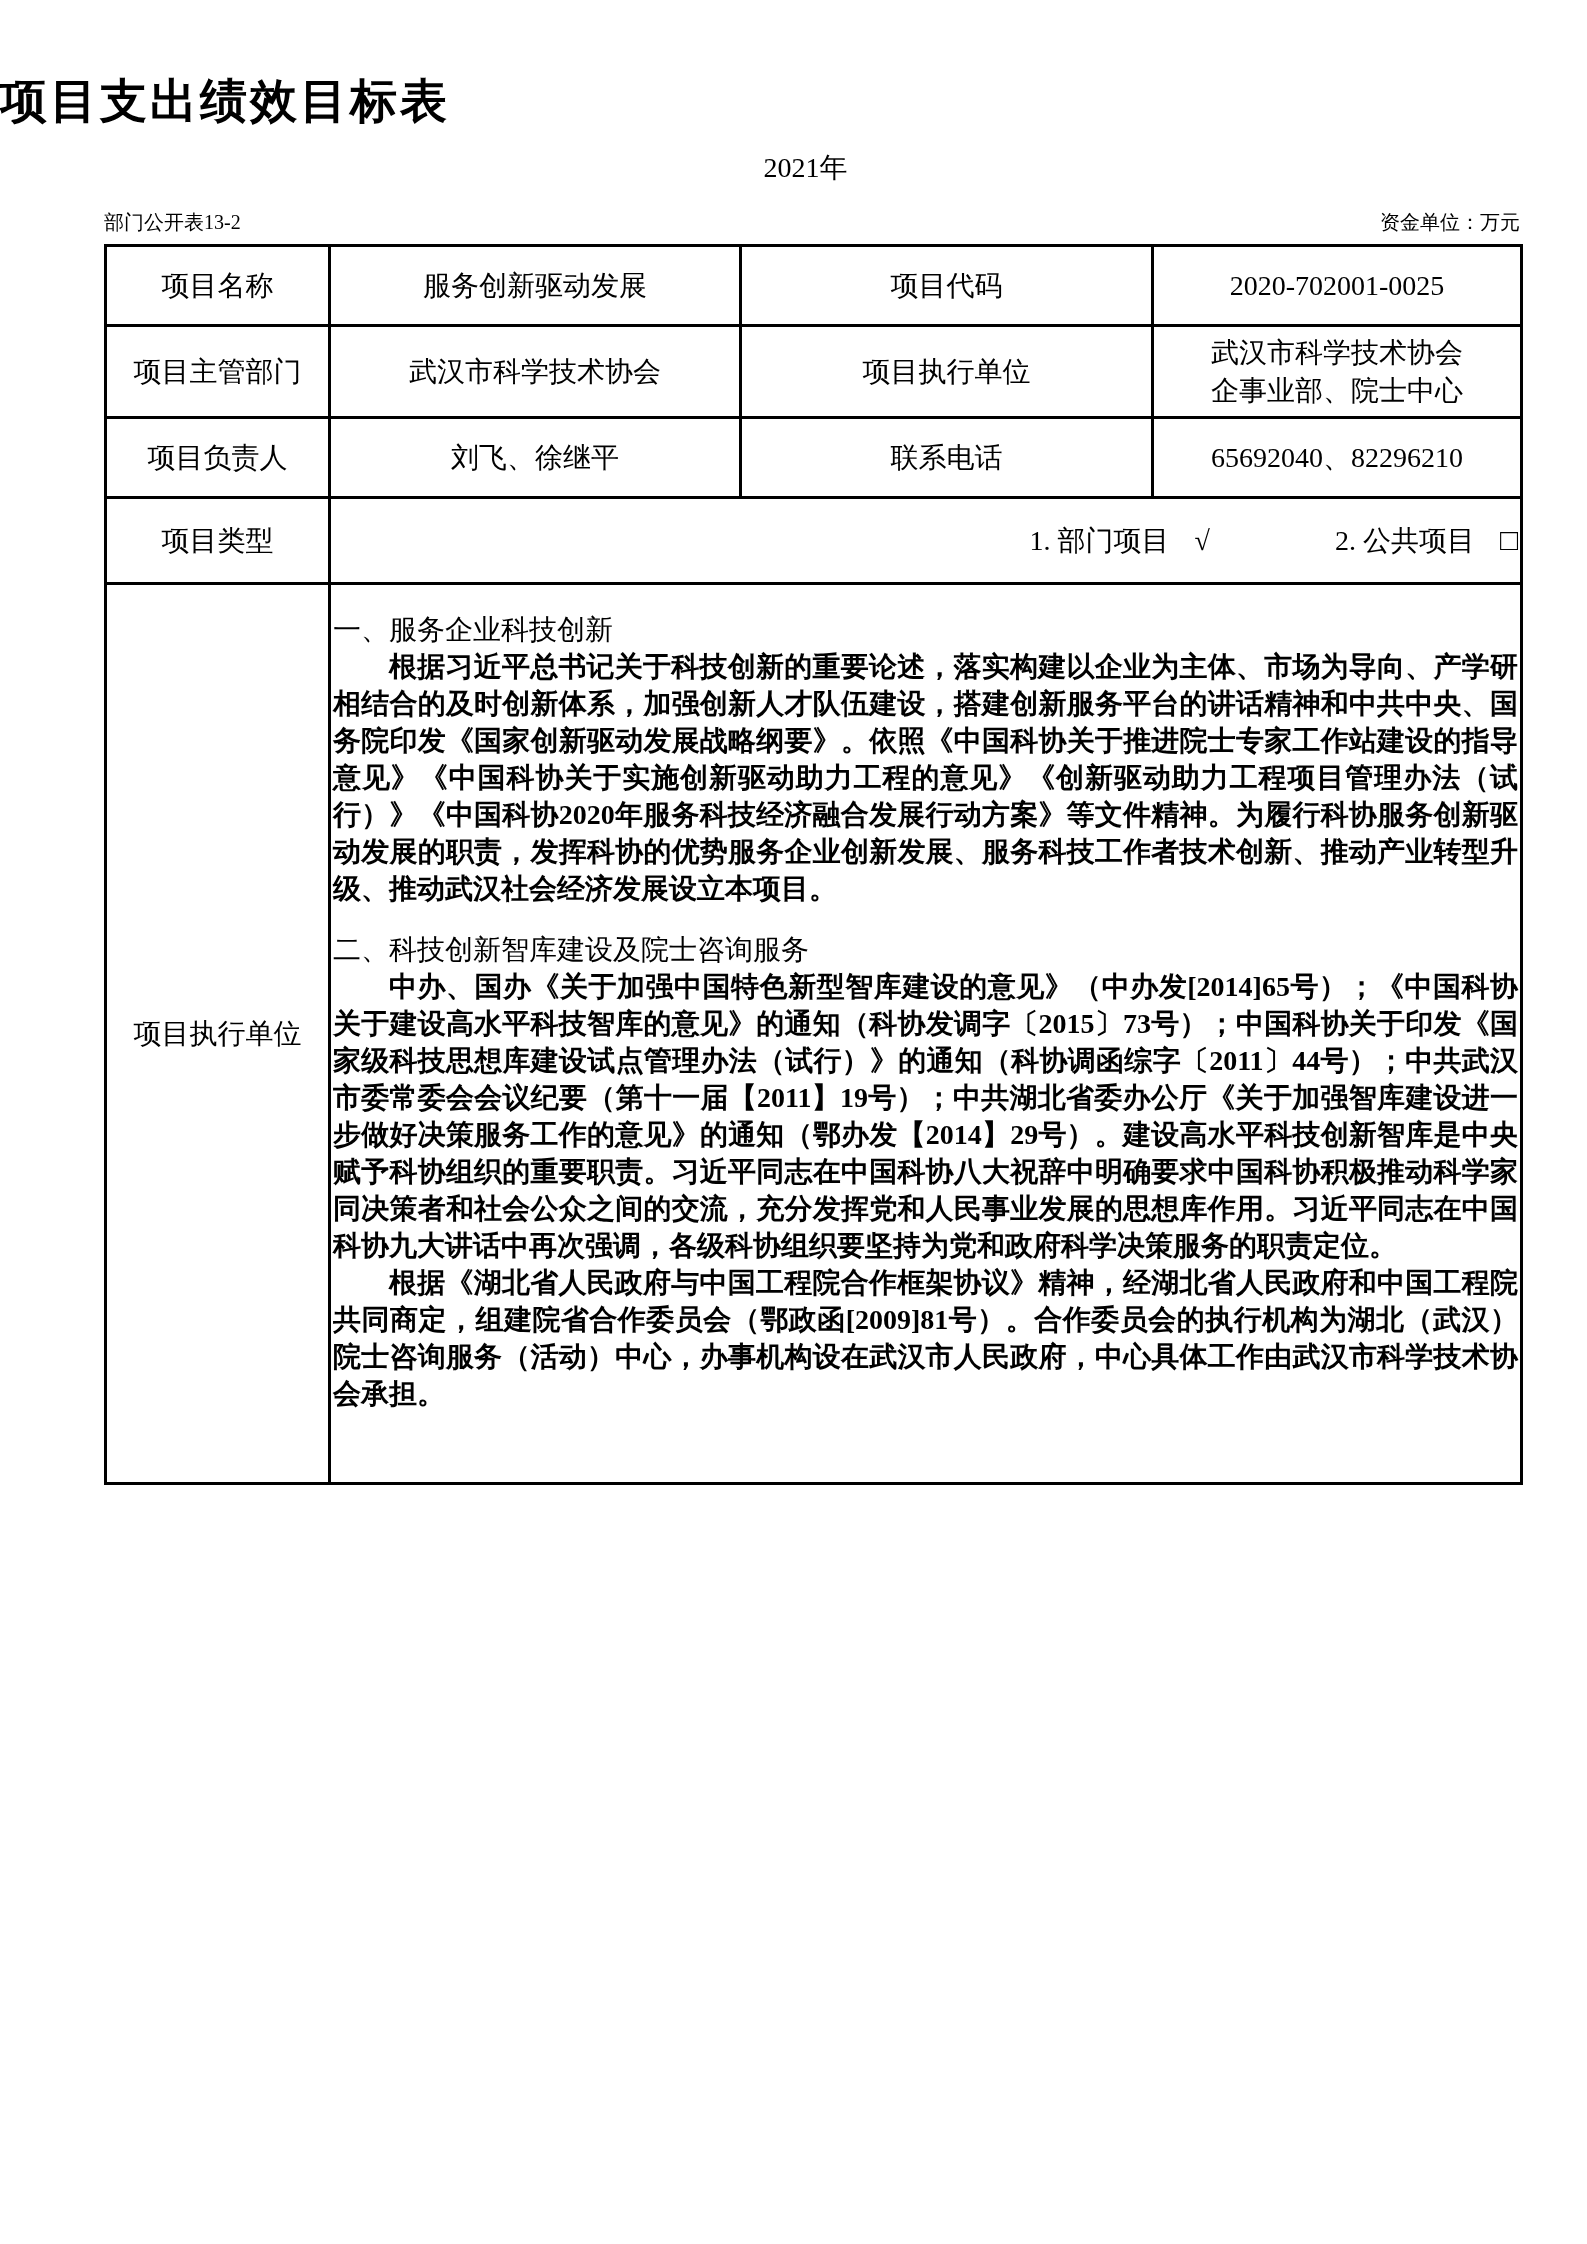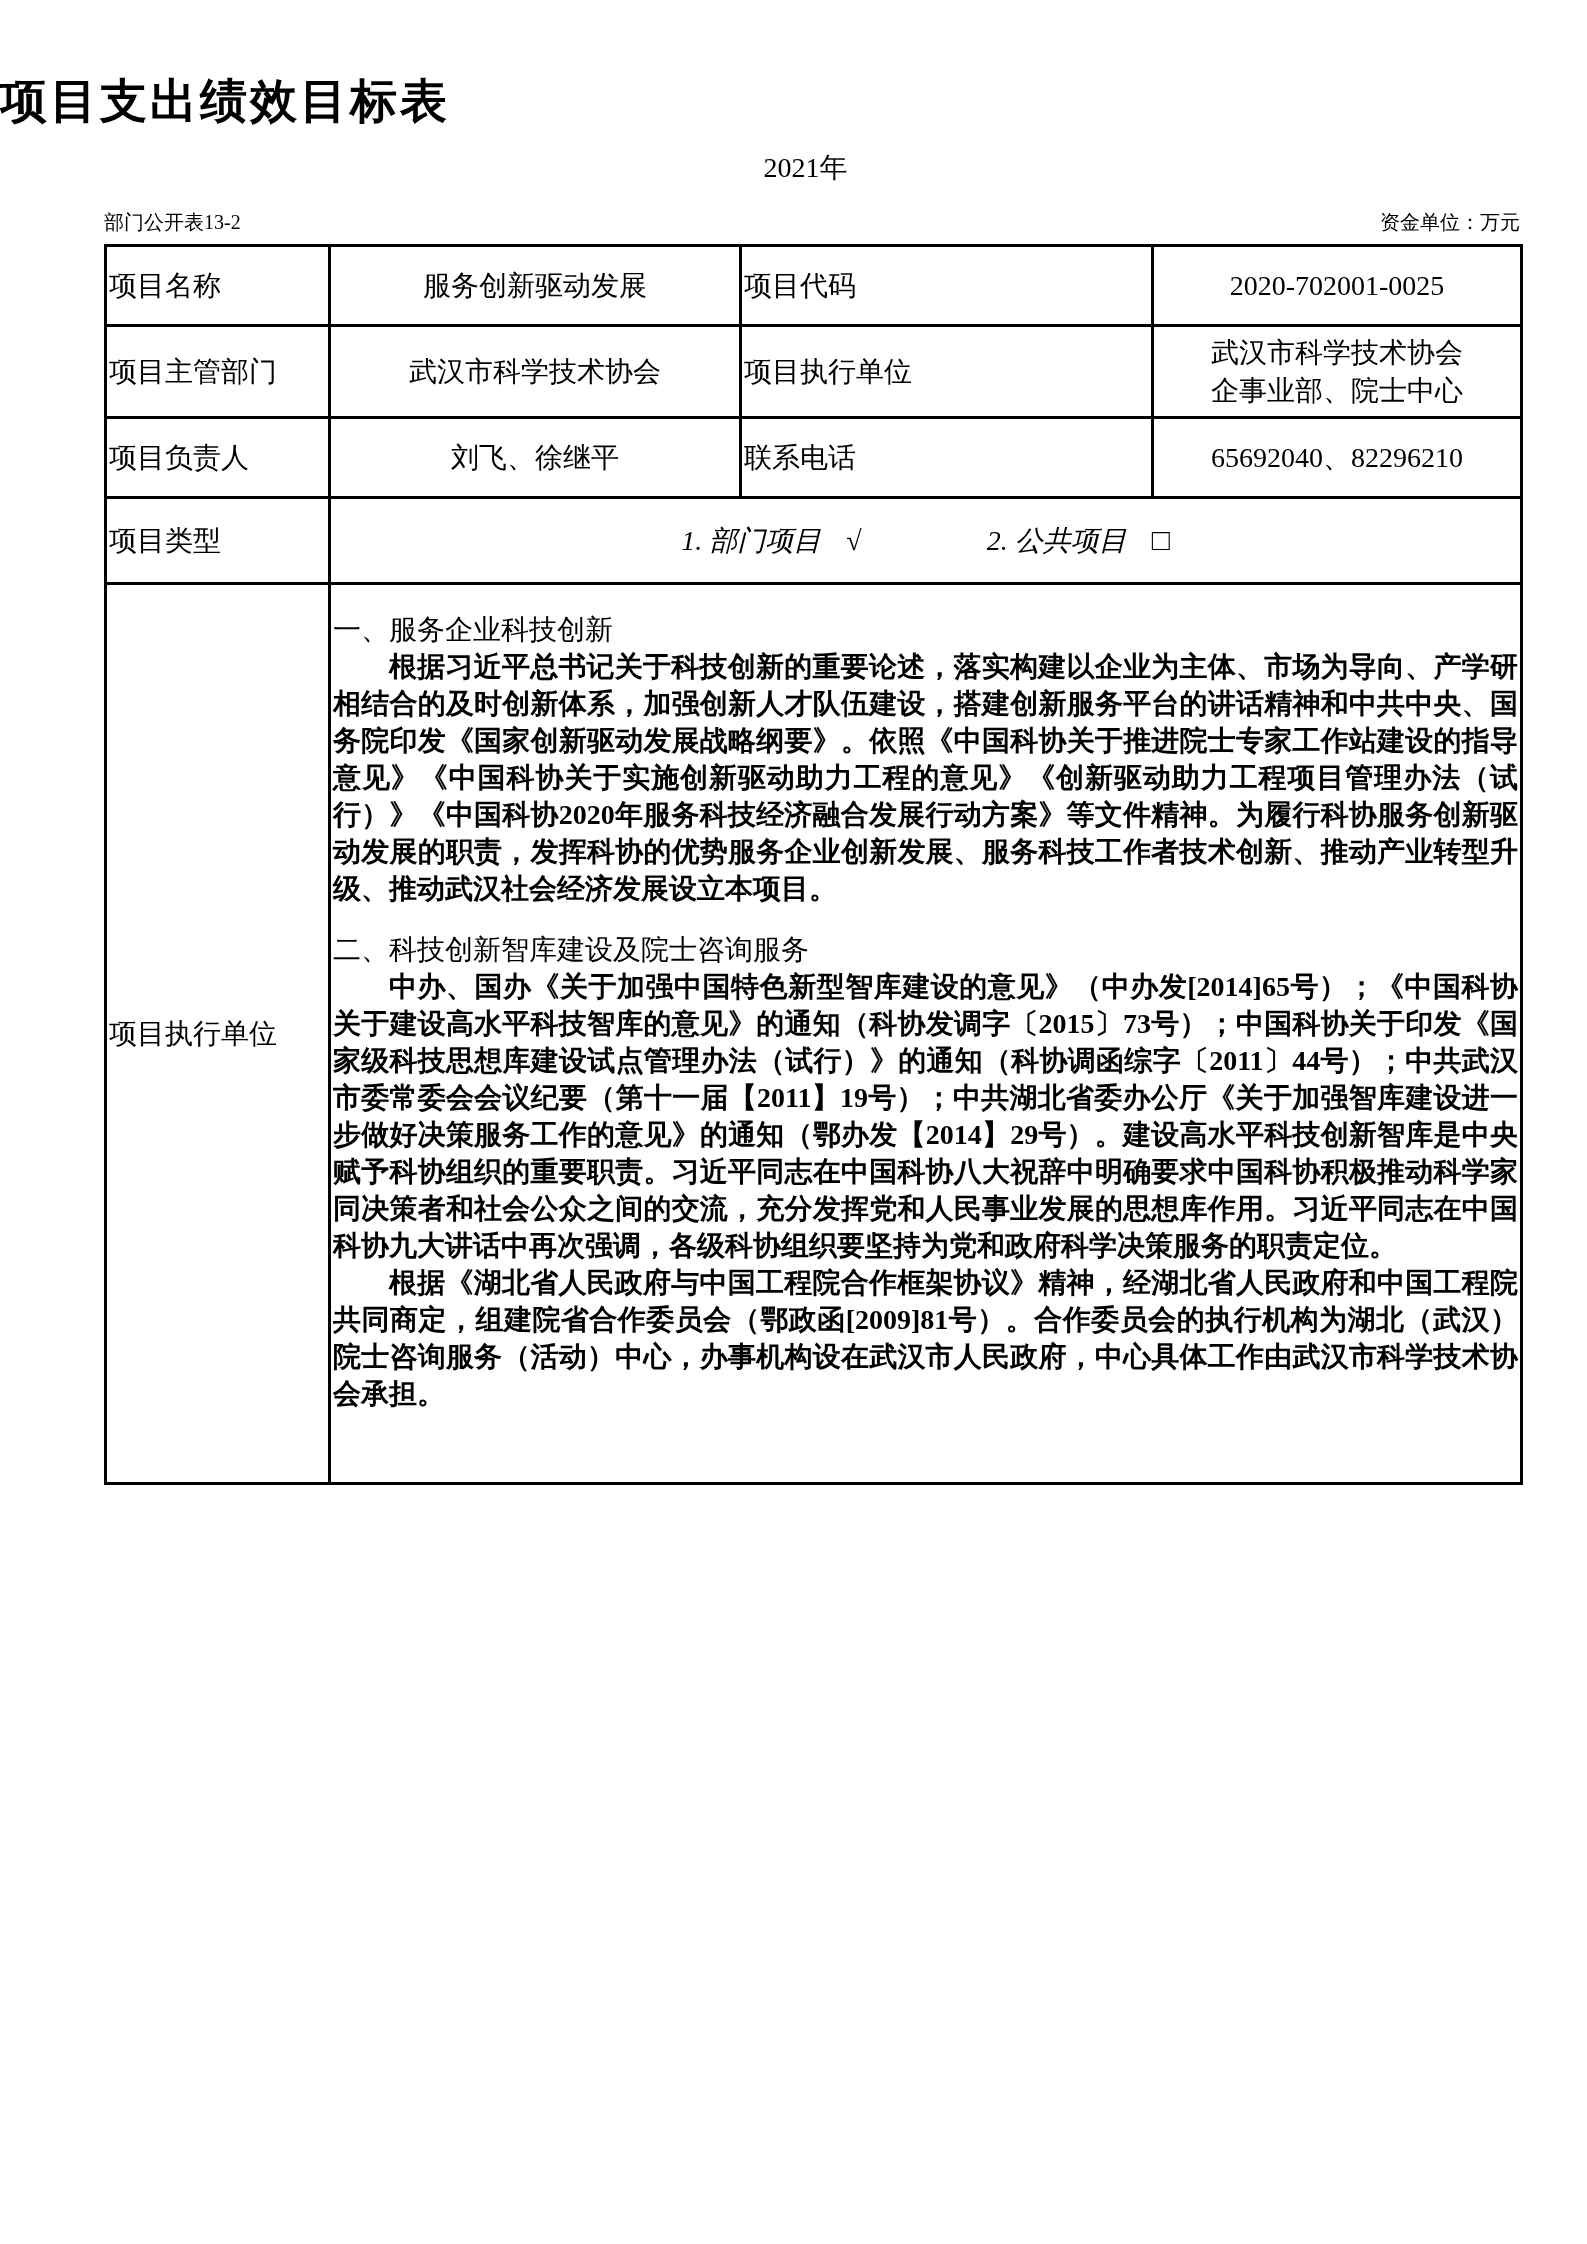--- a/index.html
+++ b/index.html
@@ -48,33 +48,33 @@
     font-size: 28px;
     padding: 2px;
     overflow: hidden;
   }
   tr.r1 { height: 80px; }
   tr.r2 { height: 92px; }
   tr.r3 { height: 80px; }
   tr.r4 { height: 86px; }
   tr.r5 { height: 900px; }
   .cell-label {
+    text-align: center;
     vertical-align: middle;
   }
   .cell-value {
     text-align: center;
     vertical-align: middle;
     white-space: pre-line;
     line-height: 38px;
   }
   .type-cell {
-    text-align: center;
+    text-align: right;
     vertical-align: middle;
     padding-left: 18px;
-    font-style: italic;
   }
   .type-mark { margin-left: 18px; }
   .type-opt2 { margin-left: 118px; }
   .box-mark { font-size: 30px; }
   .reason-cell {
     vertical-align: top;
     padding: 52px 8px 8px 8px;
     line-height: 37px;
     text-align: justify;
   }

